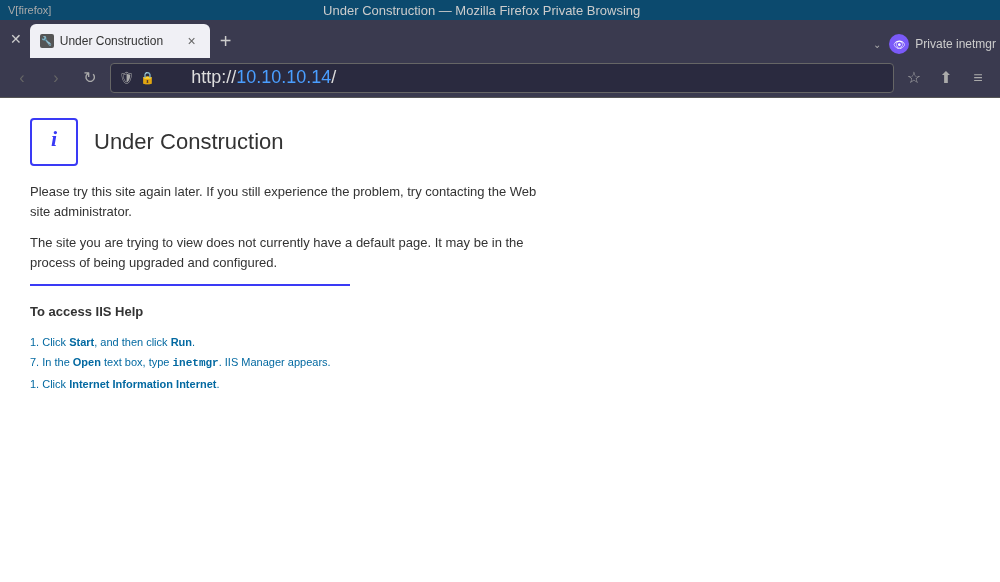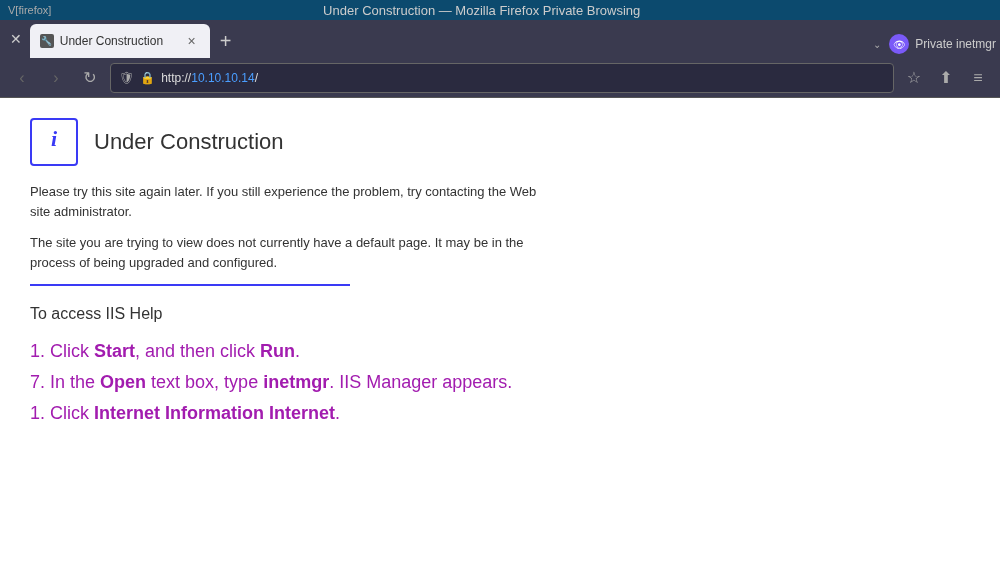--- a/index.html
+++ b/index.html
@@ -157,22 +157,23 @@
     .url-shield {
       color: #aaa;
       font-size: 12px;
     }
     .url-lock {
       color: #aaa;
       font-size: 12px;
     }
     .url-text {
       color: #ddd;
-      font-size: 12px;
+      font-size: 18px;
       flex: 1;
+      margin-left: 30px;
     }
     .url-highlight {
       color: #4a9eff;
     }
     .nav-right-btns {
       display: flex;
       align-items: center;
       gap: 4px;
     }
 
@@ -219,36 +220,36 @@
     .page-body p {
       margin-bottom: 12px;
     }
     .divider {
       border: none;
       border-top: 2px solid #3a3af5;
       width: 320px;
       margin: 8px 0 16px 0;
     }
     .section-title {
-      font-weight: normal;
-      font-size: 16px;
+      font-weight: bold;
+      font-size: 13px;
       margin-bottom: 10px;
     }
     .steps-list {
       list-style: none;
       padding: 0;
       margin: 0;
     }
     .steps-list li {
       margin-bottom: 4px;
-      font-size: 18px;
-      color: #a21caf;
+      font-size: 11px;
+      color: #0369a1;
     }
     .steps-list li span.bold { font-weight: bold; }
-    .steps-list li span.mono { font-family: Liberation Sans, sans-serif; font-weight: bold; }
+    .steps-list li span.mono { font-family: Liberation Mono, monospace; font-weight: bold; }
   </style>
 </head>
 <body>
 
 <div class="title-bar">
   <span class="title-bar-left">V[firefox]</span>
   <span class="title-bar-right">Under Construction — Mozilla Firefox Private Browsing</span>
   <span style="width:80px"></span>
 </div>
 

